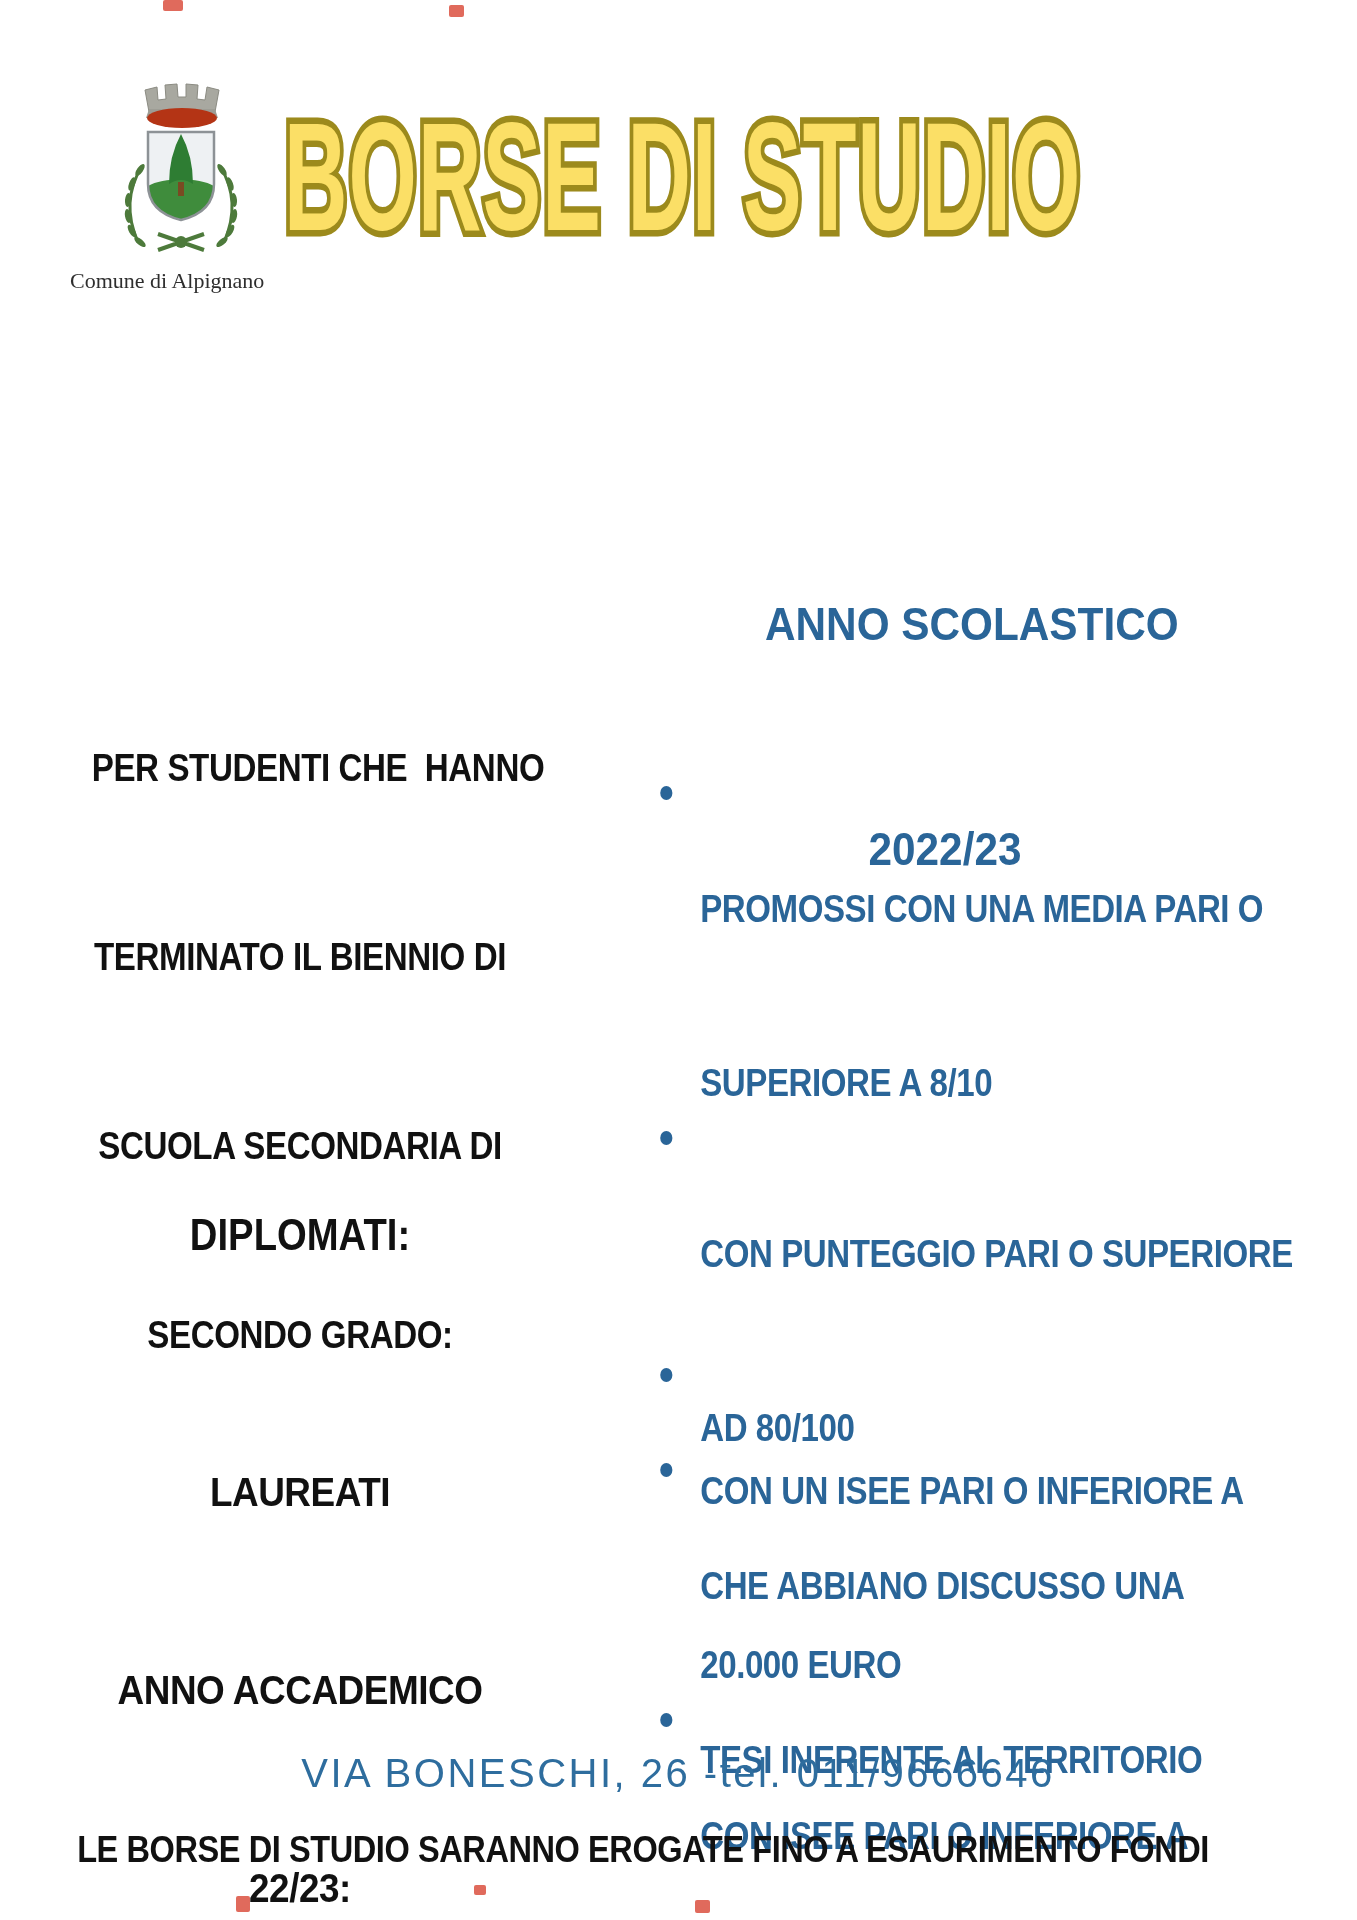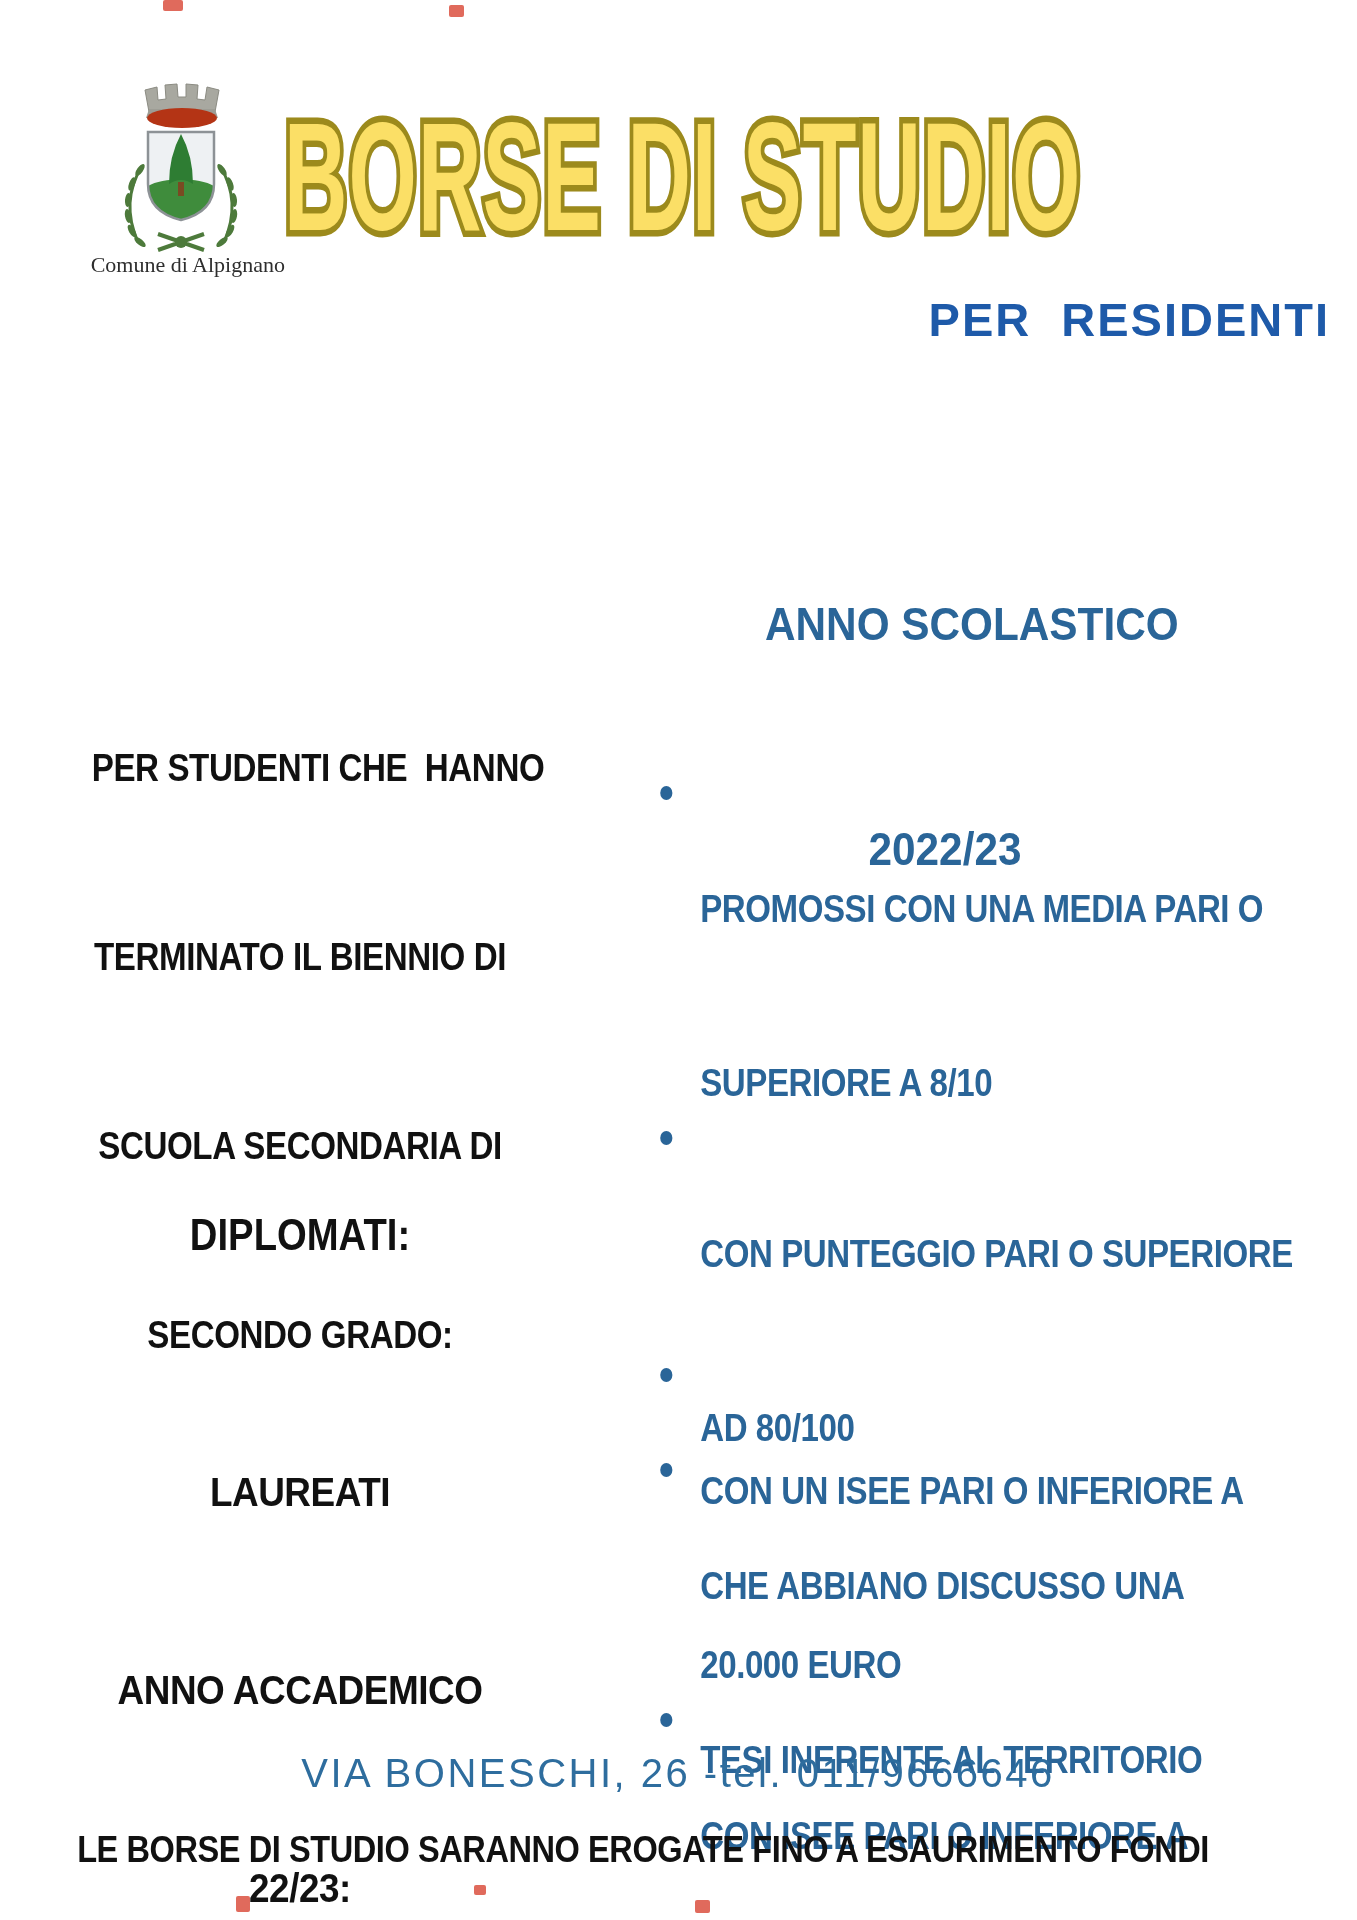--- a/index.html
+++ b/index.html
@@ -5,21 +5,21 @@
   html,body { margin:0; padding:0; background:#e9e9e9; }
   .poster {
     position:relative; width:1357px; height:1920px; margin:0 auto;
     background:#ffffff; overflow:hidden;
     font-family:"Liberation Sans", sans-serif;
   }
 
   
   .coa { position:absolute; left:100px; top:76px; width:155px; height:185px; }
   .coa-caption {
-    position:absolute; left:70px; top:252px; width:215px; text-align:right;
+    position:absolute; left:70px; top:268px; width:215px; text-align:left;
     font-family:"Liberation Serif", serif; font-size:22px; color:#2e2e2e;
     white-space:pre;
   }
 
   
   .title {
     position:absolute; left:284px; top:100px; width:1400px;
     font-size:154px; line-height:1; font-weight:bold; letter-spacing:2px;
     white-space:nowrap; transform:scaleX(0.57); transform-origin:left top;
     color:var(--title_fill, #fbdf66);
@@ -125,21 +125,20 @@
       <ellipse cx="130" cy="155" rx="7" ry="3" transform="rotate(120 130 155)"></ellipse>
       <ellipse cx="122" cy="166" rx="7" ry="3" transform="rotate(140 122 166)"></ellipse>
       <circle cx="81" cy="166" r="6"></circle>
     </g>
   </svg>
   <div class="coa-caption">Comune di Alpignano</div>
 
   <div class="title title-stroke" aria-hidden="true">BORSE DI STUDIO</div>
   <div class="title title-fill">BORSE DI STUDIO</div>
 
-  <div class="subtitle">PER  RESIDENTI</div>
 
   <div class="schoolyear">
     <div>ANNO SCOLASTICO</div>
     <div>2022/23</div>
   </div>
 
   <div class="h-black heading-1">
     <div>PER STUDENTI CHE  HANNO</div>
     <div>TERMINATO IL BIENNIO DI</div>
     <div>SCUOLA SECONDARIA DI</div>

